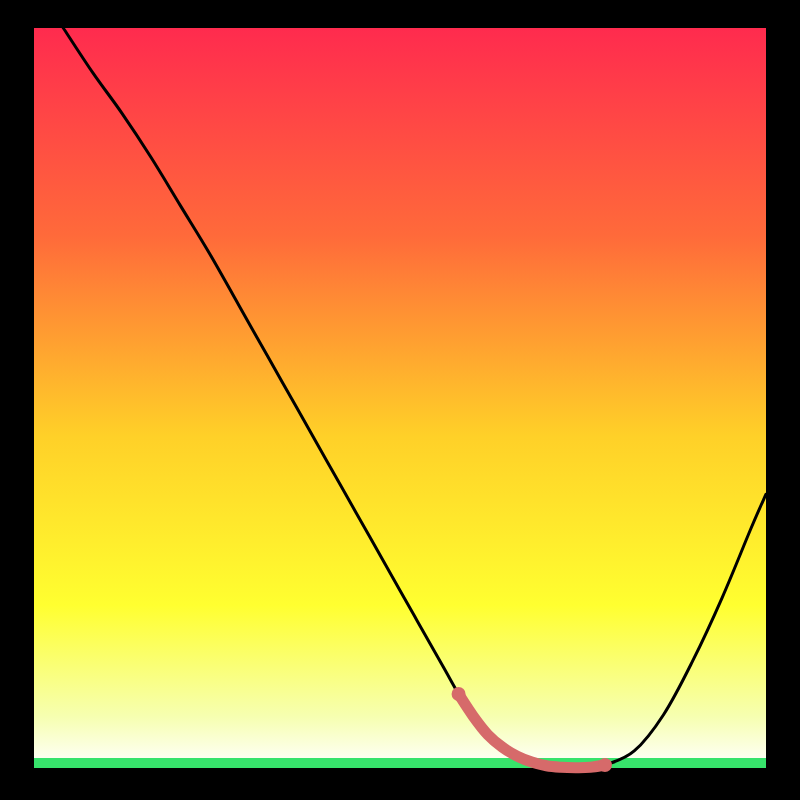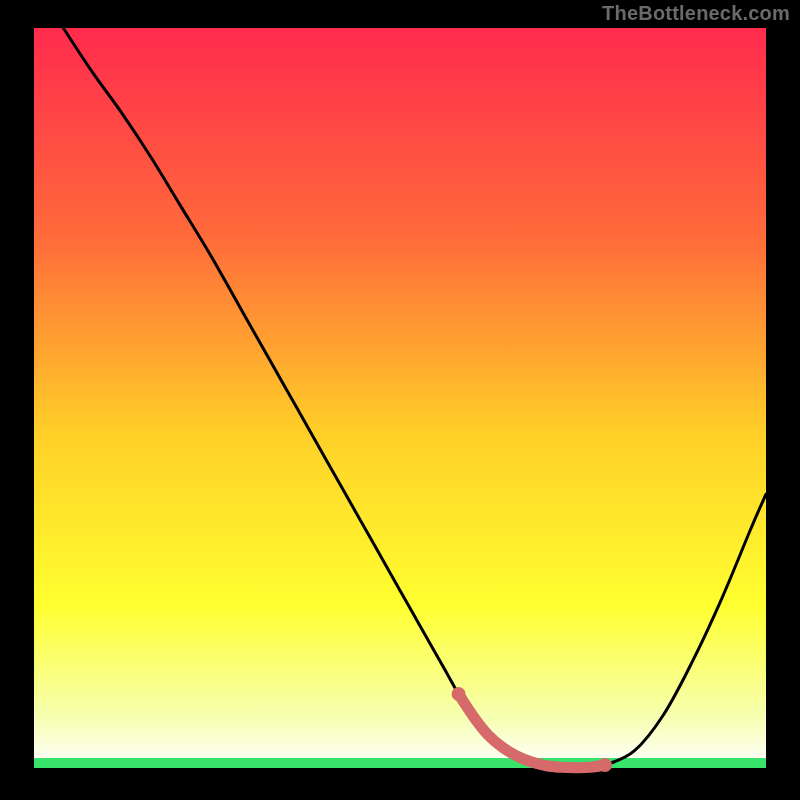--- a/index.html
+++ b/index.html
@@ -47,14 +47,13 @@
         </linearGradient>
       </defs>
       <rect x="0" y="0" width="800" height="800" fill="#000000"></rect>
       <rect x="34" y="28" width="732" height="740" fill="url(#bg-grad)"></rect>
       <rect x="34" y="758" width="732" height="10" fill="#37e36b"></rect>
       <path d="M 63.28 28 C 68.5504 35.992000000000004, 82.0192 57.082000000000036, 92.56 72.40000000000003 C 103.1008 87.71800000000003, 111.2992 97.782, 121.84 113.1 C 132.3808 128.418, 140.57920000000001 140.85000000000002, 151.12 157.50000000000003 C 161.6608 174.15000000000003, 169.85920000000002 188.284, 180.4 205.6 C 190.9408 222.916, 199.13920000000002 235.71800000000005, 209.68 253.70000000000005 C 220.2208 271.682, 228.41920000000002 286.85200000000003, 238.96 305.5 C 249.5008 324.14799999999997, 257.6992 338.65199999999993, 268.24 357.29999999999995 C 278.7808 375.948, 286.9792 390.452, 297.52 409.1 C 308.0608 427.74800000000005, 316.2592 442.25199999999995, 326.8 460.9 C 337.3408 479.548, 345.5392 494.052, 356.08 512.7 C 366.6208 531.3480000000001, 374.8192 545.852, 385.36 564.5 C 395.9008 583.148, 404.0992 597.652, 414.64 616.3000000000001 C 425.1808 634.9480000000001, 436.0144 654.114, 443.92 668.1 C 451.8256 682.086, 453.28959999999995 685.342, 458.55999999999995 694 C 463.83039999999994 702.658, 467.9296 708.8739999999999, 473.2 716.1999999999999 C 478.4704 723.526, 482.5696 729.1055999999999, 487.84 734.6999999999999 C 493.11039999999997 740.2944, 497.2096 743.4172, 502.48 747.28 C 507.7504 751.1428, 511.8496 753.496, 517.12 756.16 C 522.3904 758.824, 526.4896 760.3484000000001, 531.76 762.08 C 537.0304 763.8116, 541.1296 764.8475999999999, 546.4 765.78 C 551.6704 766.7124, 555.7696 766.927, 561.04 767.26 C 566.3104 767.593, 570.4096 767.63, 575.68 767.63 C 580.9504 767.63, 585.0496 767.7262, 590.32 767.26 C 595.5904 766.7938, 597.0544 767.9703999999999, 604.96 765.04 C 612.8656000000001 762.1096, 623.6992 760.0376, 634.24 750.98 C 644.7808 741.9224, 652.9792 730.9703999999999, 663.52 714.7199999999999 C 674.0608 698.4695999999999, 682.2592000000001 681.7455999999999, 692.8000000000001 660.6999999999999 C 703.3408000000001 639.6544, 711.5391999999999 621.7760000000001, 722.0799999999999 597.8000000000001 C 732.6207999999999 573.8240000000001, 743.4544 546.148, 751.36 527.5 C 759.2656000000001 508.852, 763.3648000000001 500.194, 766 494.2" fill="none" stroke="#000000" stroke-width="3" stroke-linecap="round"></path>
       <path d="M 458.55999999999995 694 C 461.19519999999994 697.996, 467.9296 708.8739999999999, 473.2 716.1999999999999 C 478.4704 723.526, 482.5696 729.1055999999999, 487.84 734.6999999999999 C 493.11039999999997 740.2944, 497.2096 743.4172, 502.48 747.28 C 507.7504 751.1428, 511.8496 753.496, 517.12 756.16 C 522.3904 758.824, 526.4896 760.3484000000001, 531.76 762.08 C 537.0304 763.8116, 541.1296 764.8475999999999, 546.4 765.78 C 551.6704 766.7124, 555.7696 766.927, 561.04 767.26 C 566.3104 767.593, 570.4096 767.63, 575.68 767.63 C 580.9504 767.63, 585.0496 767.7262, 590.32 767.26 C 595.5904 766.7938, 602.3248000000001 765.4395999999999, 604.96 765.04" fill="none" stroke="#d66a6a" stroke-width="11" stroke-linecap="round"></path>
       <circle cx="458.55999999999995" cy="694" r="7" fill="#d66a6a"></circle>
       <circle cx="604.96" cy="765.04" r="7" fill="#d66a6a"></circle>
     </svg>
-  <div class="watermark">TheBottleneck.com</div>
 </div>
 
 </body></html>

